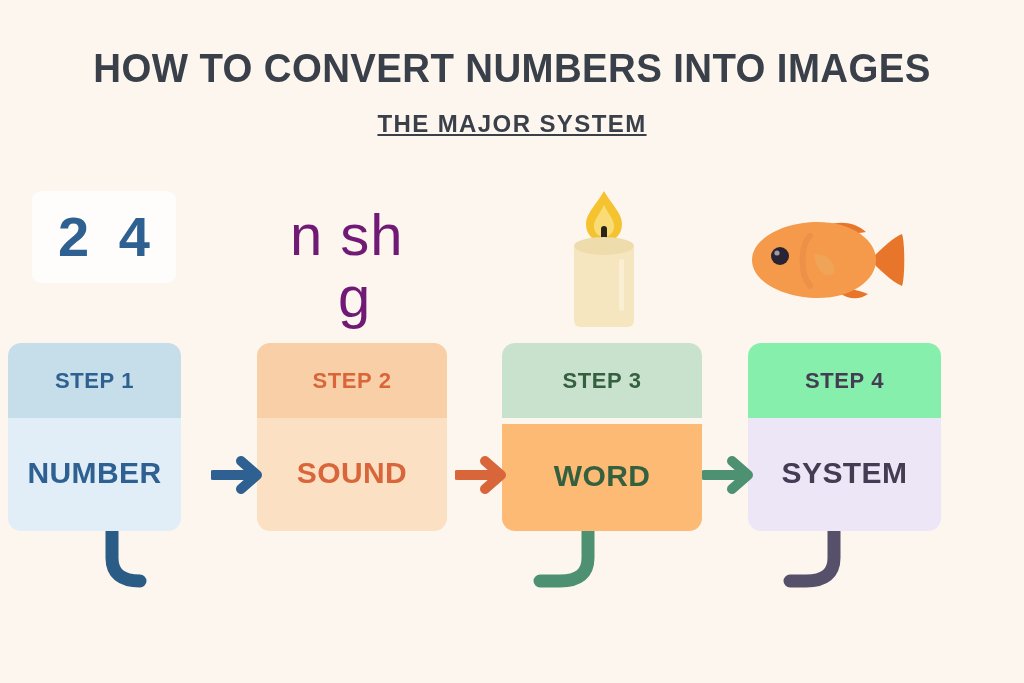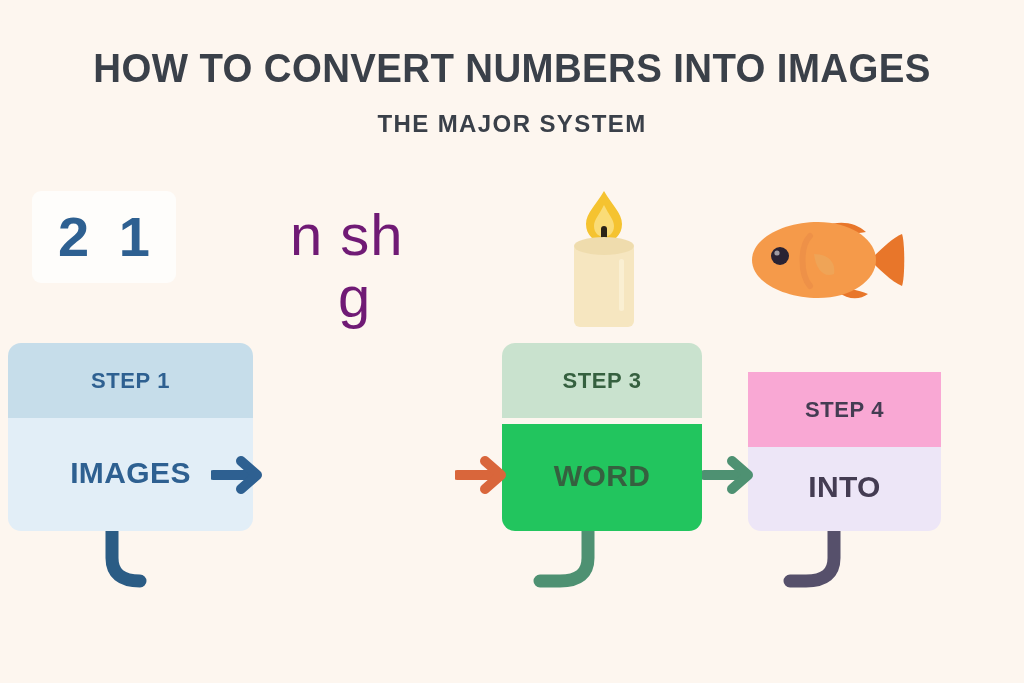--- a/index.html
+++ b/index.html
@@ -43,20 +43,21 @@
     position: absolute;
     left: 0;
     top: 110px;
     width: 1024px;
     text-align: center;
     font-size: 24px;
     font-weight: 700;
     letter-spacing: 1.4px;
     color: #3A4049;
     white-space: nowrap;
+    text-decoration: underline;
   }
 
   
   #number-card {
     position: absolute;
     left: 32px;
     top: 191px;
     width: 144px;
     height: 92px;
     background: #FEFDFB;
@@ -142,21 +143,21 @@
     flex: 1;
     display: flex;
     align-items: center;
     justify-content: center;
     font-size: 30px;
     font-weight: 700;
     letter-spacing: 0.4px;
     padding-bottom: 4px;
   }
 
-  #box-1 { left: 8px;   width: 245px; }
+  #box-1 { left: 8px;   width: 173px; }
   #box-2 { left: 257px; width: 190px; }
   #box-3 { left: 502px; width: 200px; }
   #box-4 { left: 748px; width: 193px; }
 
   
   .flow-arrow {
     position: absolute;
     top: 450px;
     width: 58px;
     height: 50px;
@@ -178,21 +179,21 @@
 </head>
 <body style="background: rgb(253, 246, 239);">
 
 <div id="canvas" style="background: rgb(253, 246, 239); border-radius: 32px;">
 
   <div id="title">HOW TO CONVERT NUMBERS INTO IMAGES</div>
 
   <div id="subtitle">THE MAJOR SYSTEM</div>
 
   <div id="number-card">
-    <span class="digits">2 1</span>
+    <span class="digits">2 4</span>
   </div>
 
   <div id="sound-visual">
     <span class="row-top">n sh</span>
     <span class="row-bottom">g</span>
   </div>
 
   <div id="candle-visual">
     <svg viewBox="0 0 112 148" width="112" height="148" aria-hidden="true">
 
@@ -252,40 +253,48 @@
     <path d="M588 28 L588 58 Q588 81 560 81 L540 81" stroke="#4E9172" stroke-width="13" fill="none" stroke-linecap="round" stroke-linejoin="round"></path>
 
     <path d="M834 28 L834 58 Q834 81 806 81 L790 81" stroke="#56506B" stroke-width="13" fill="none" stroke-linecap="round" stroke-linejoin="round"></path>
   </svg>
 
   <div class="step-box" id="box-1">
     <div class="step-head" style="background: rgb(198, 221, 234); color: rgb(46, 96, 145);">
       <span>STEP 1</span>
     </div>
     <div class="step-body" style="background: rgb(226, 238, 247); color: rgb(46, 96, 145);">
-      <span>IMAGES</span>
-    </div>
-  </div>
-
+      <span>NUMBER</span>
+    </div>
+  </div>
+
+  <div class="step-box" id="box-2">
+    <div class="step-head" style="background: rgb(248, 207, 166); color: rgb(217, 102, 59);">
+      <span>STEP 2</span>
+    </div>
+    <div class="step-body" style="background: rgb(251, 224, 196); color: rgb(217, 102, 59);">
+      <span>SOUND</span>
+    </div>
+  </div>
 
   <div class="step-box" id="box-3">
     <div class="step-head" style="background: rgb(201, 226, 206); color: rgb(53, 96, 63); text-align: right;">
       <span>STEP 3</span>
     </div>
-    <div class="step-body" style="background: #22c55e; color: rgb(53, 96, 63); margin-top: 6px;">
+    <div class="step-body" style="background: #fdba74; color: rgb(53, 96, 63); margin-top: 6px;">
       <span>WORD</span>
     </div>
   </div>
 
   <div class="step-box" id="box-4">
-    <div class="step-head" style="background: #f9a8d4; color: rgb(68, 60, 82); margin-top: 29px;">
+    <div class="step-head" style="background: #86efac; color: rgb(68, 60, 82);">
       <span>STEP 4</span>
     </div>
     <div class="step-body" style="background: rgb(237, 230, 247); color: rgb(68, 60, 82);">
-      <span>INTO</span>
+      <span>SYSTEM</span>
     </div>
   </div>
 
   <div class="flow-arrow" id="arrow-1">
     <svg viewBox="0 0 58 50" width="58" height="50" aria-hidden="true">
       <path d="M2 25 L40 25" stroke="#2E6091" stroke-width="10" stroke-linecap="round" fill="none"></path>
       <path d="M30 11 L46 25 L30 39" stroke="#2E6091" stroke-width="10" stroke-linecap="round" stroke-linejoin="round" fill="none"></path>
     </svg>
   </div>
 

